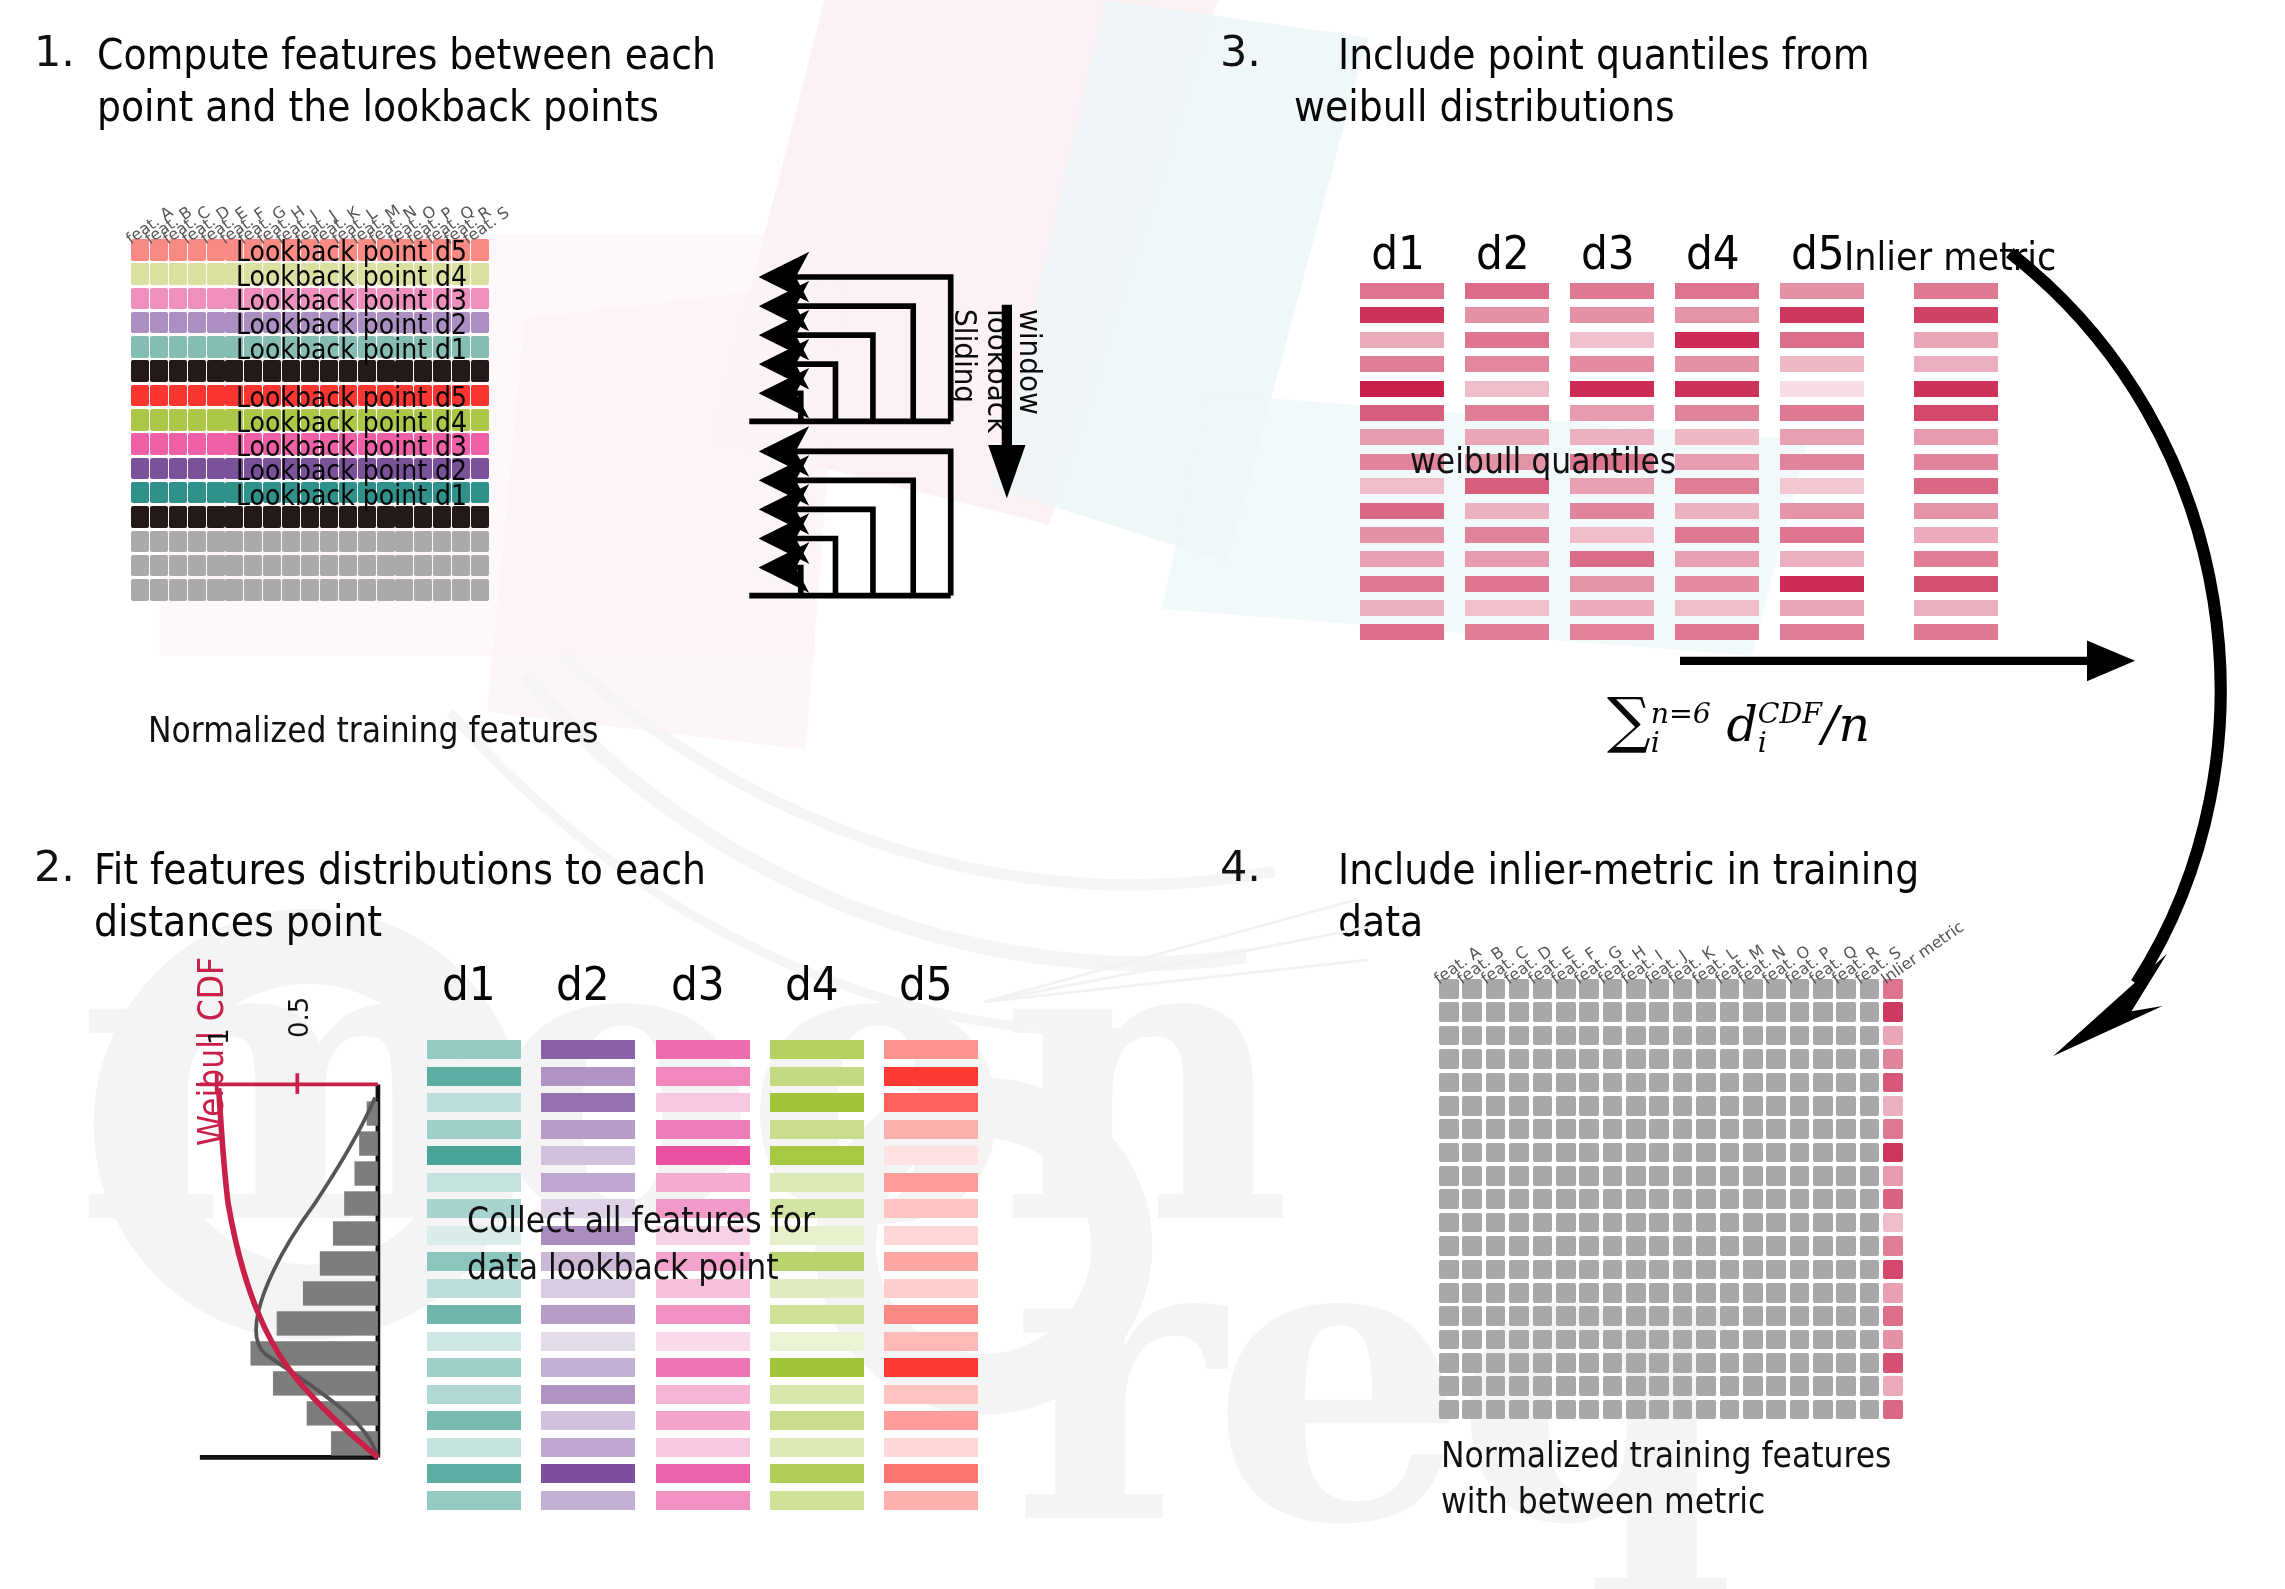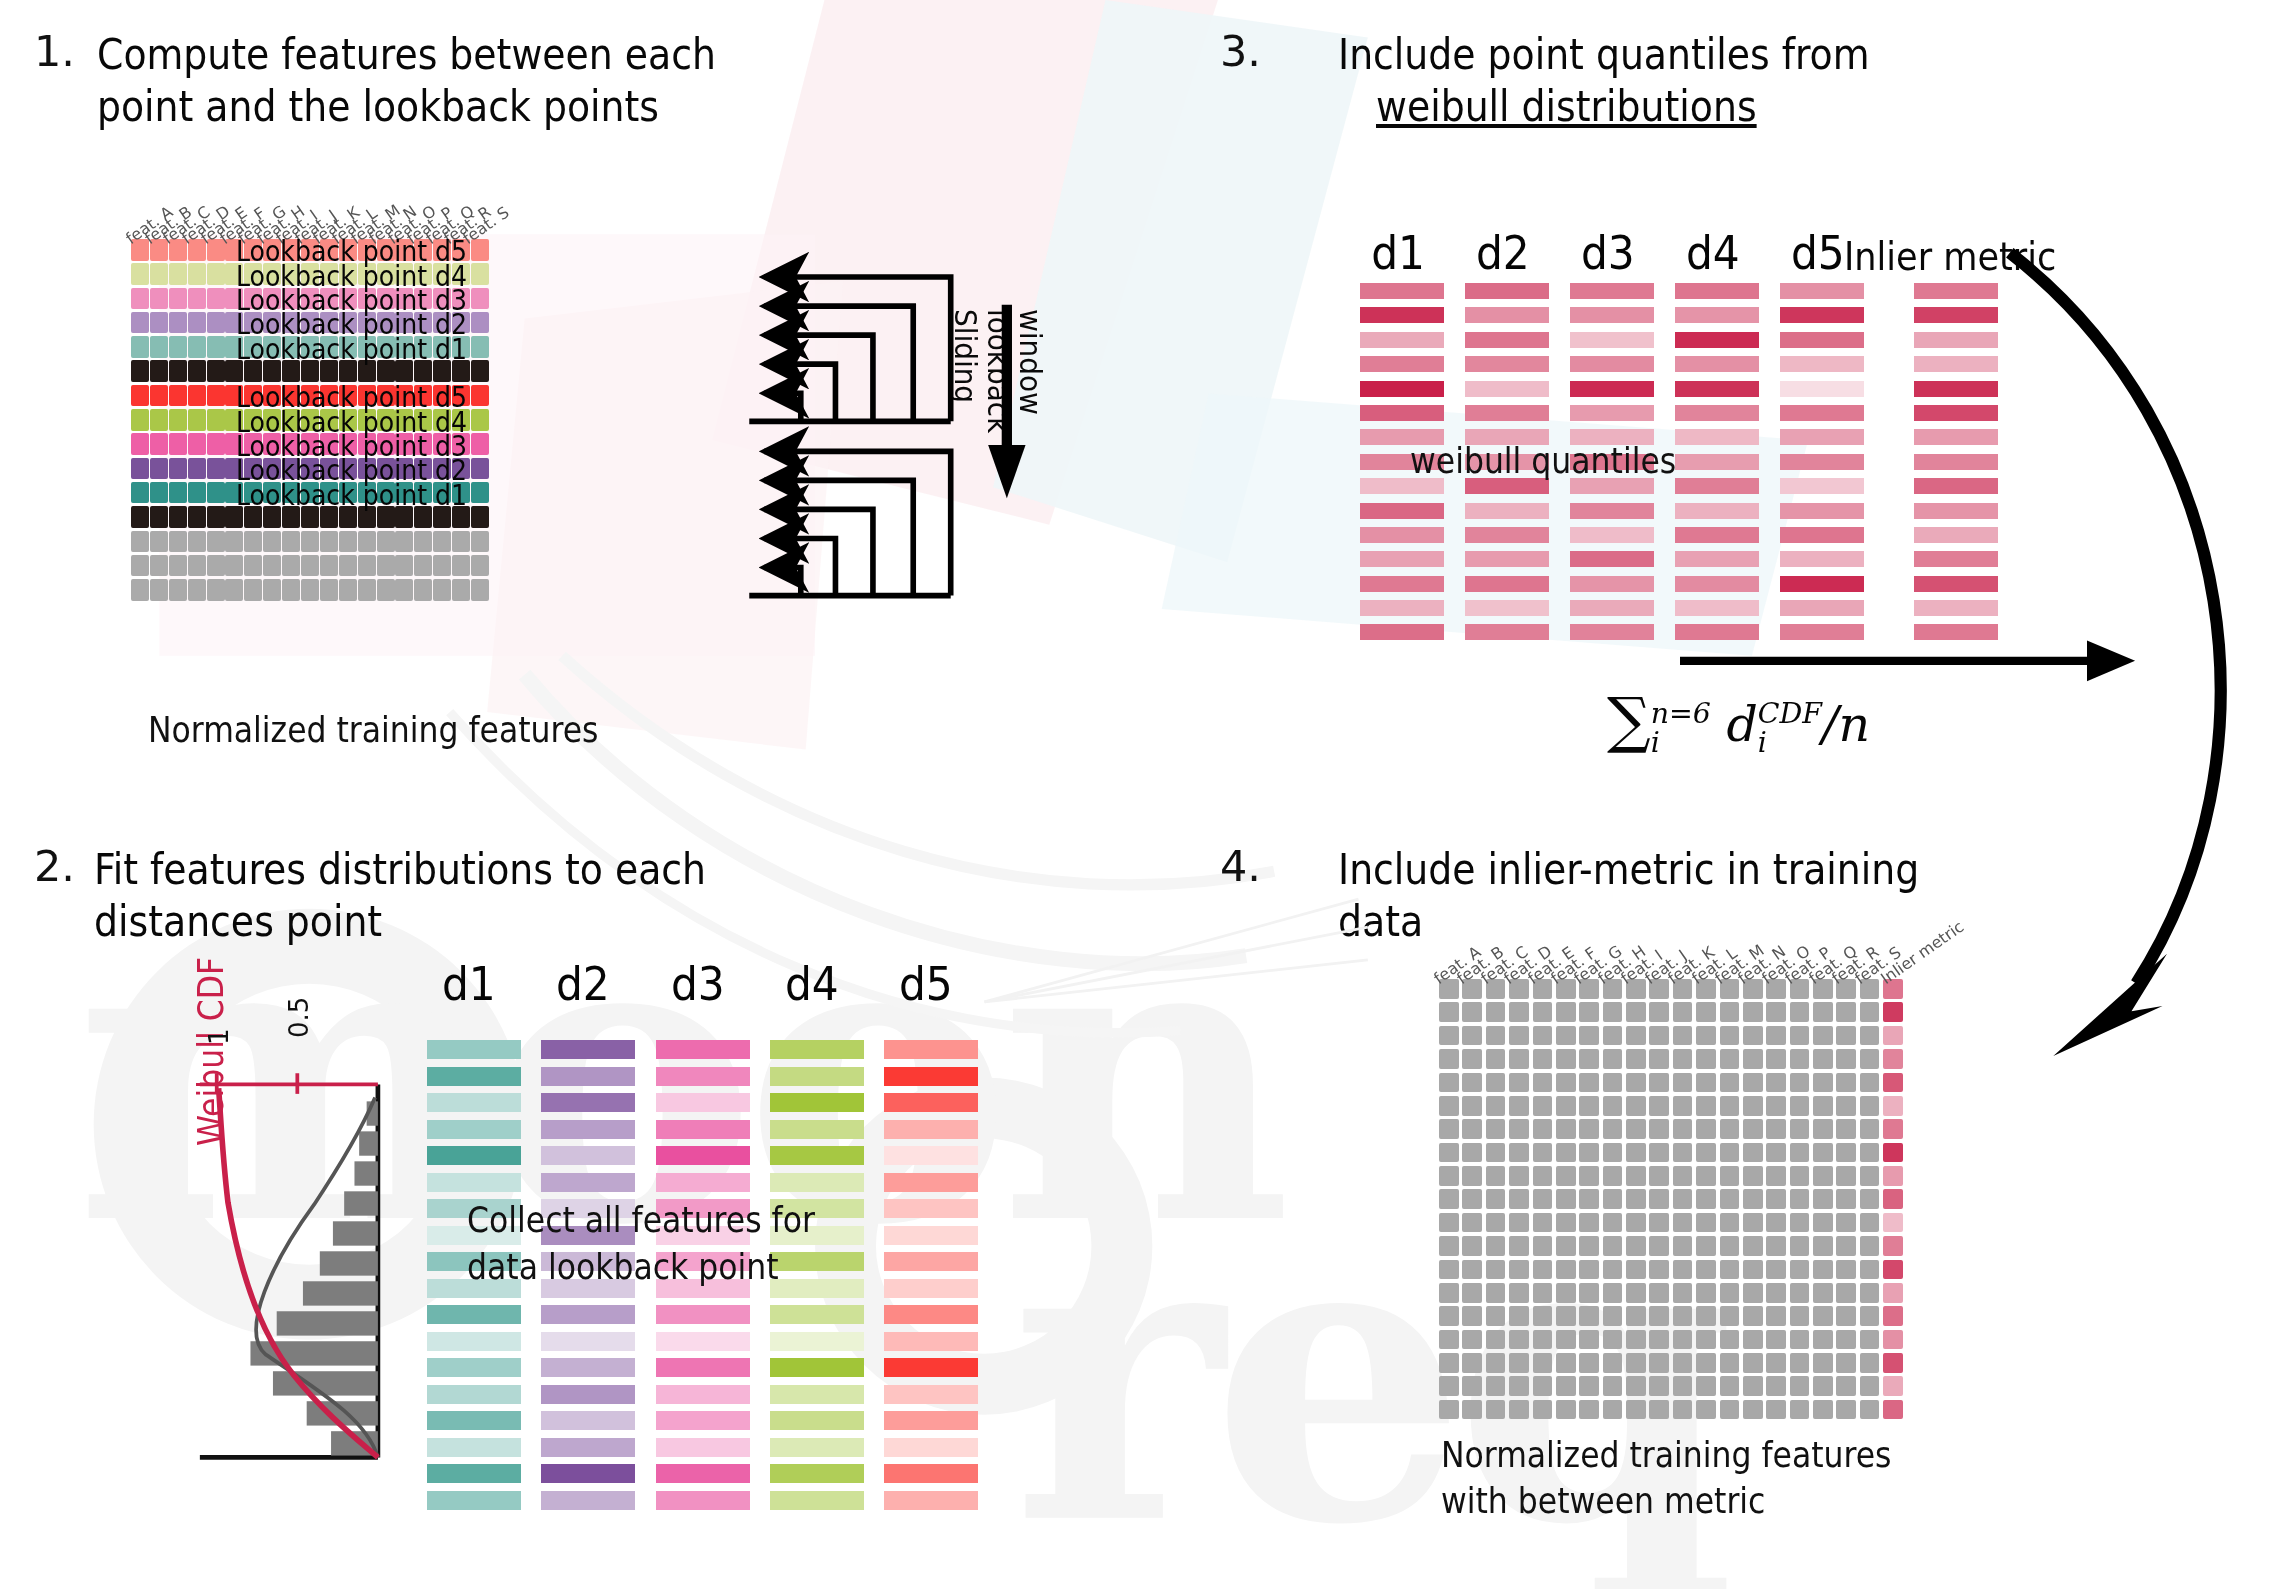--- a/index.html
+++ b/index.html
@@ -465,21 +465,21 @@
 <svg class="overlay" width="66" height="215" style="left:986px;top:300px;" viewBox="0 0 70 230">
   <path d="M22,5 L22,175" stroke="#000" stroke-width="11" fill="none"></path>
   <path d="M22,212 L2,155 L42,155 z" fill="#000"></path>
 </svg>
 <div class="vert-text" style="left:984px;top:309px;width:150px;text-align:left;transform-origin:left top;">Sliding</div>
 <div class="vert-text" style="left:1017px;top:309px;width:169px;text-align:left;transform-origin:left top;">lookback</div>
 <div class="vert-text" style="left:1049px;top:309px;width:169px;text-align:left;transform-origin:left top;">window</div>
 
 <div class="step-num" style="left:1220px;top:26px;">3.</div>
 <div class="head" style="left:1338px;top:28px;">Include point quantiles from</div>
-<div class="head" style="left:1376px;top:80px;text-decoration:underline;">weibull distributions</div>
+<div class="head" style="left:1294px;top:80px;">weibull distributions</div>
 
 <div class="panel" id="p3-cols" style="left:1360px;top:283px;">
     <div style="position: absolute; left: 0px; top: 0px;">
       <div style="width: 84px; height: 16px; margin-bottom: 8.4px; background: rgb(222, 117, 143);"></div>
       <div style="width: 84px; height: 16px; margin-bottom: 8.4px; background: rgb(205, 50, 88);"></div>
       <div style="width: 84px; height: 16px; margin-bottom: 8.4px; background: rgb(234, 170, 186);"></div>
       <div style="width: 84px; height: 16px; margin-bottom: 8.4px; background: rgb(224, 126, 150);"></div>
       <div style="width: 84px; height: 16px; margin-bottom: 8.4px; background: rgb(201, 32, 74);"></div>
       <div style="width: 84px; height: 16px; margin-bottom: 8.4px; background: rgb(216, 94, 125);"></div>
       <div style="width: 84px; height: 16px; margin-bottom: 8.4px; background: rgb(231, 155, 174);"></div>

